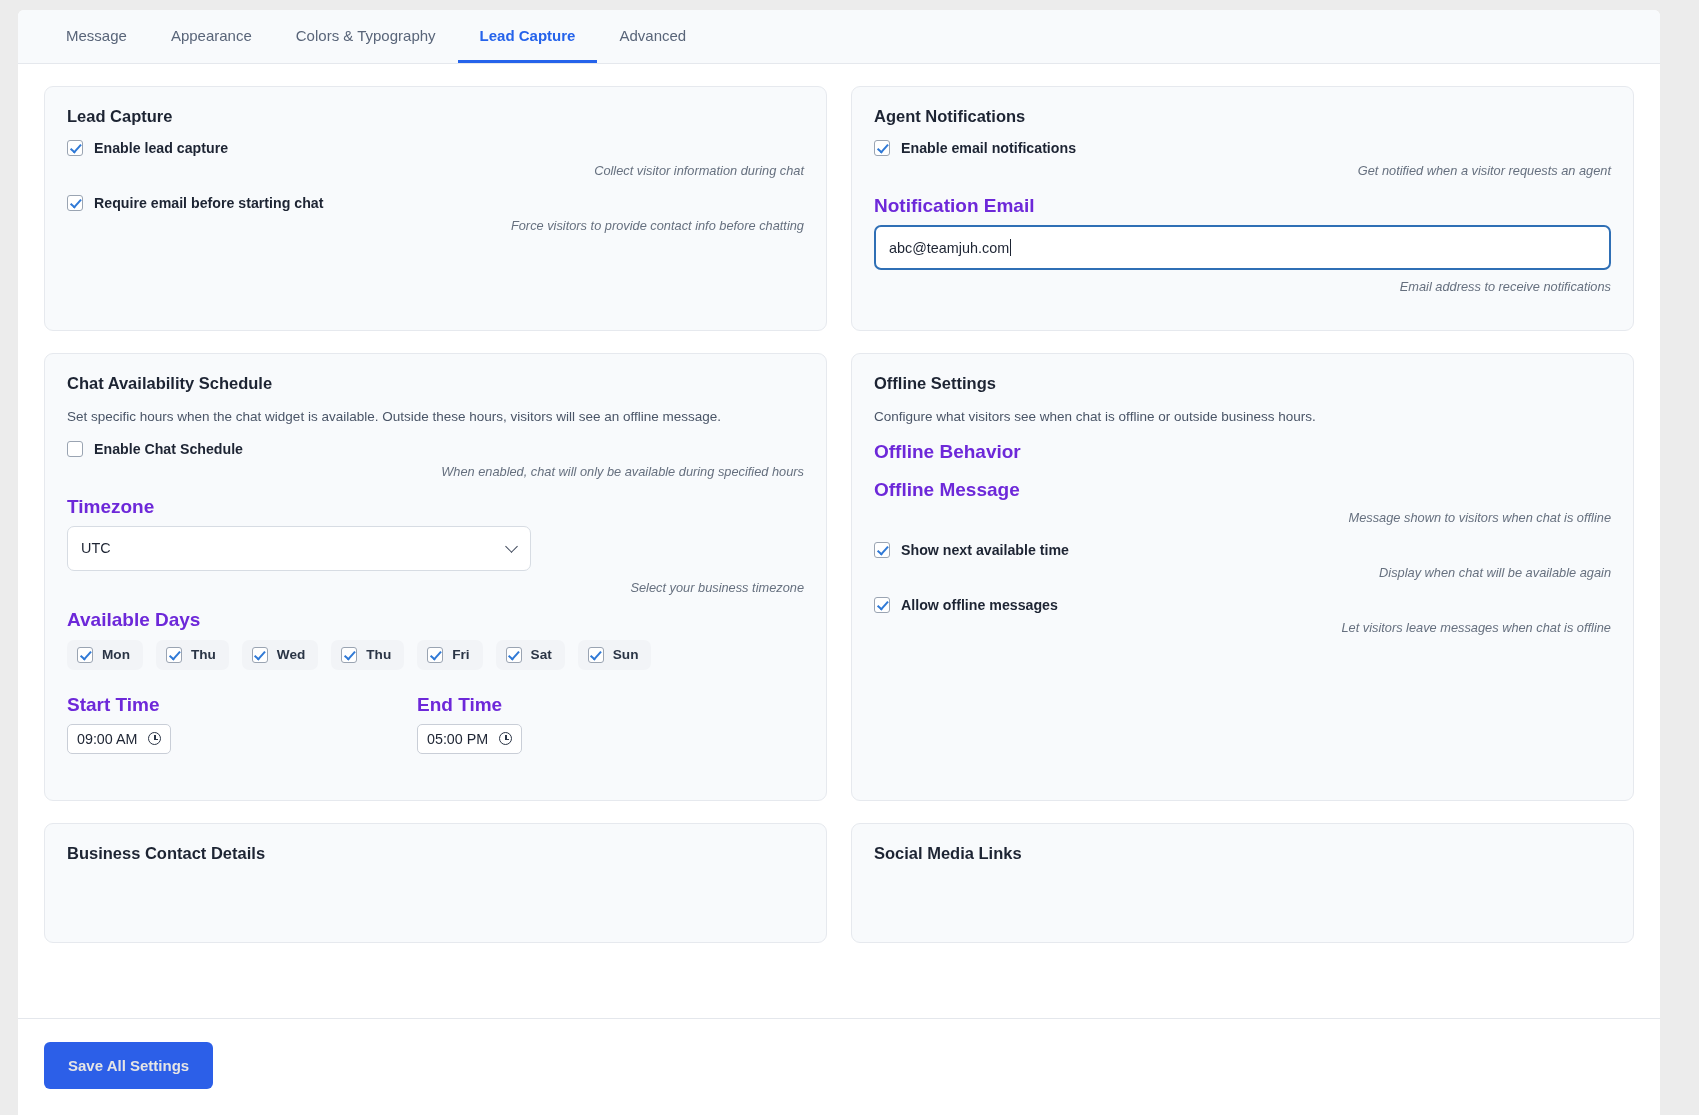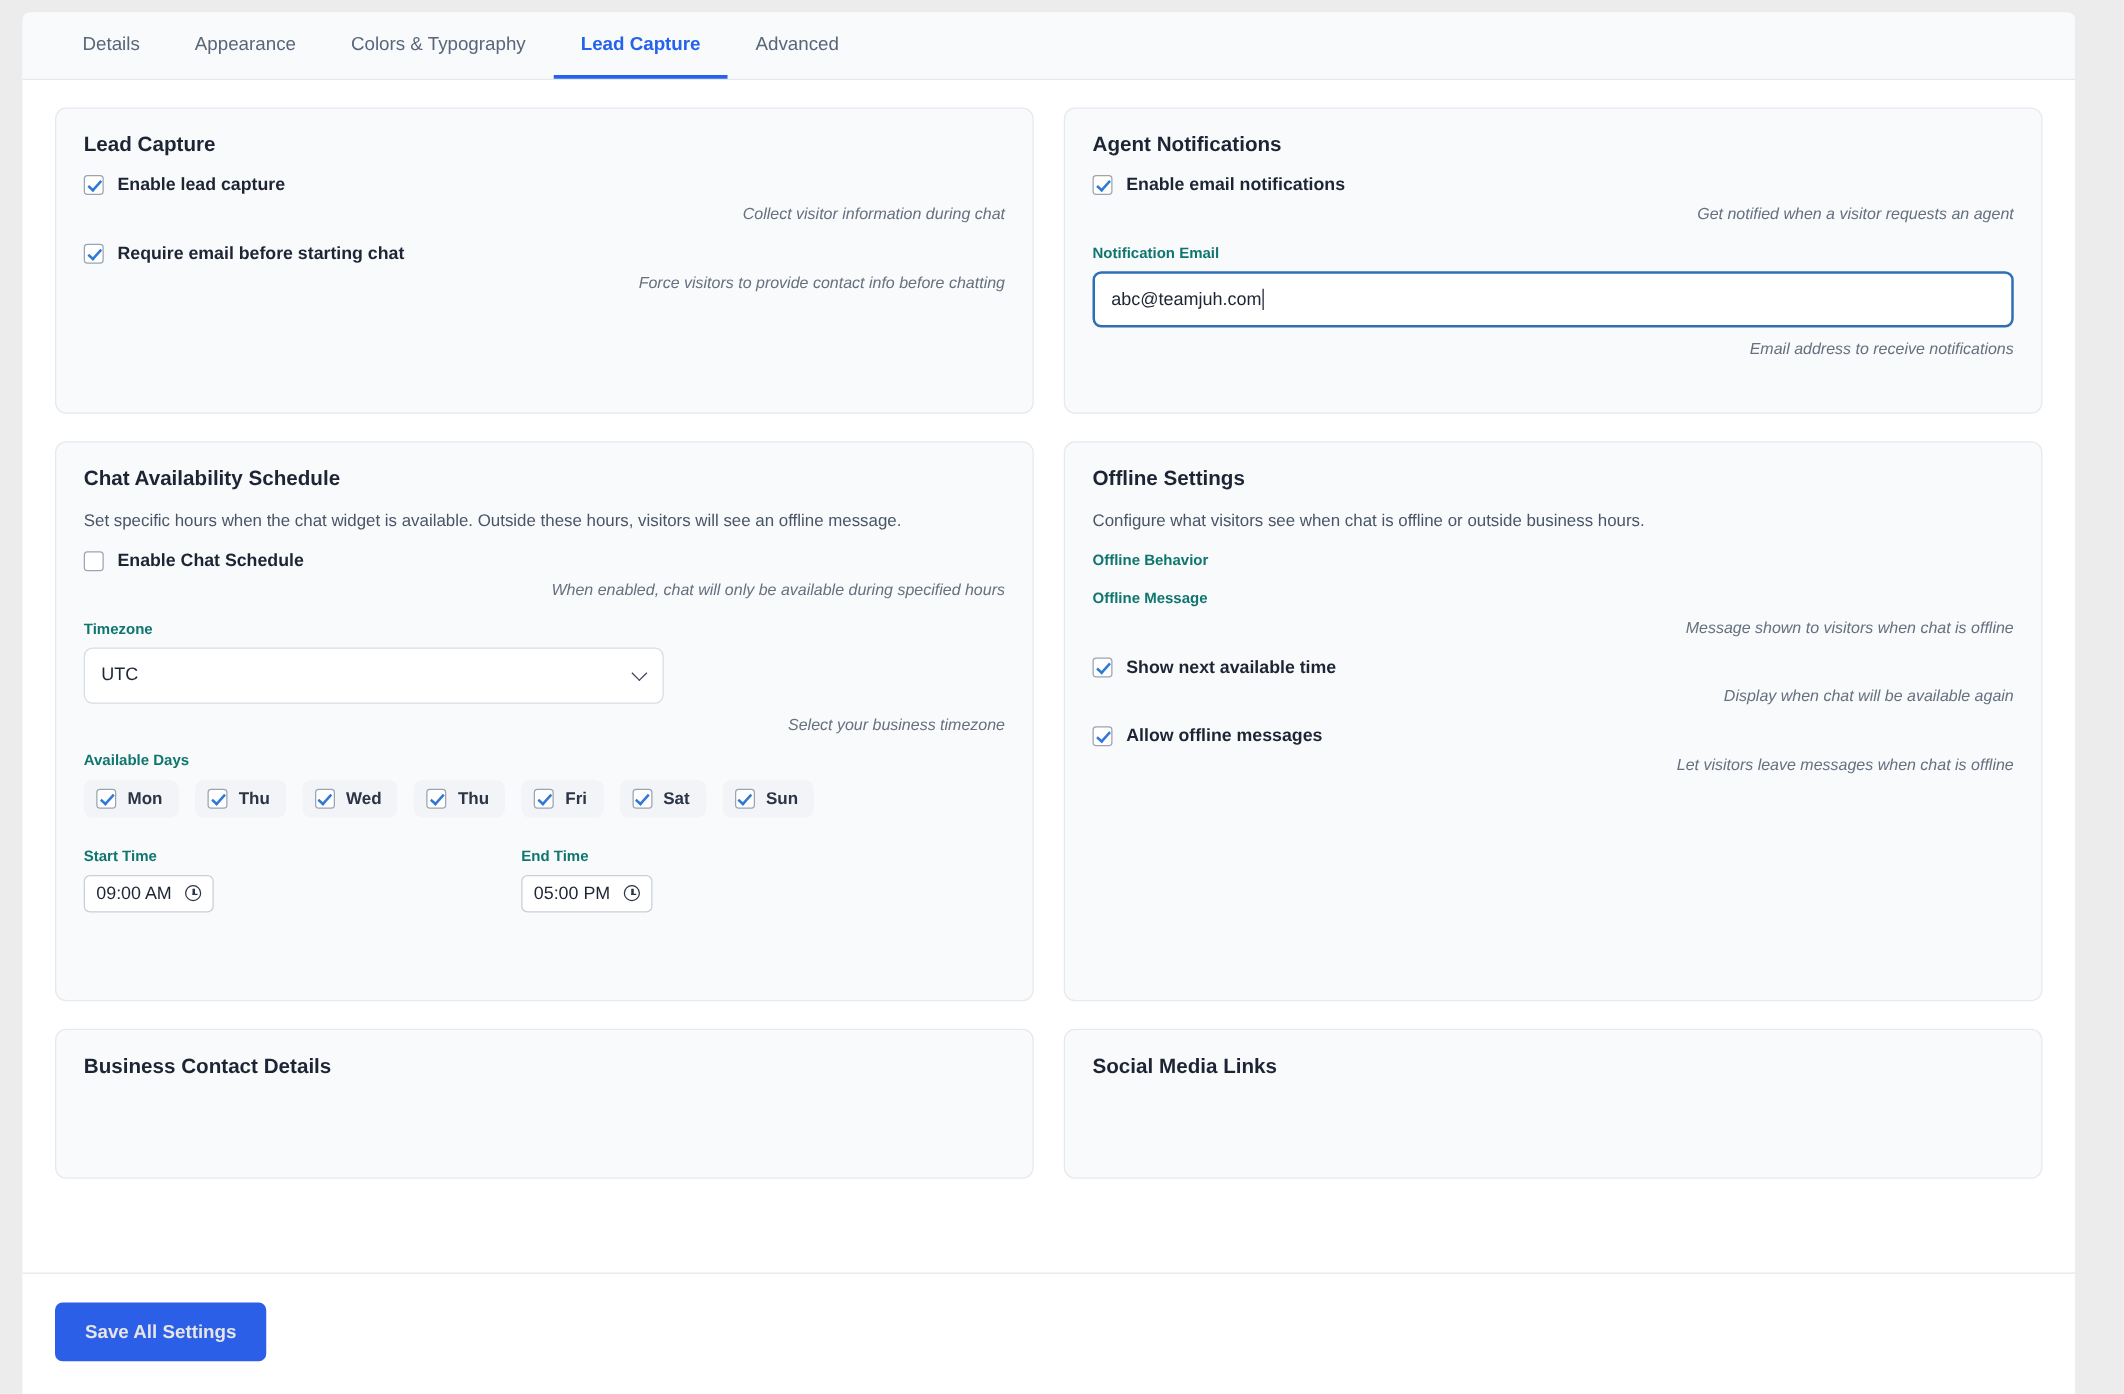--- a/index.html
+++ b/index.html
@@ -85,21 +85,21 @@
     transform:rotate(42deg);
   }
   .chk-label{ font-size:14.2px; color:#1d2433; font-weight:bold; }
   .hint{
     font-size:12.8px; color:#667competitor; color:#66707f;
     font-style:italic; margin:7px 0 17px 0;text-align:right;
   }
   .hint.last{ margin-bottom:0; }
   
   .field-label{
-    font-size:12px; font-weight:bold; color:#0f766e;
+    font-size:19px; font-weight:bold; color:#6d28d9;
     display:block; margin:4px 0 8px 0;
   }
   .text-input{
     width:100%; height:45px;
     border:2px solid #2f6fb5; border-radius:7px;
     background:#ffffff; padding:0 13px;
     font-size:14.4px; color:#1d2433;
     font-family:"Liberation Sans", sans-serif;
     display:flex; align-items:center;
   }
@@ -181,21 +181,21 @@
   }
   .spacer-lg{ height:46px; }
 </style>
 </head>
 <body>
 
 <div class="app-window">
 
 
   <div class="tabbar">
-    <div class="tab">Details</div>
+    <div class="tab">Message</div>
     <div class="tab">Appearance</div>
     <div class="tab">Colors &amp; Typography</div>
     <div class="tab active">Lead Capture</div>
     <div class="tab">Advanced</div>
   </div>
 
   <div class="content">
     <div class="grid">
 
       <div class="card" style="min-height:245px;">

